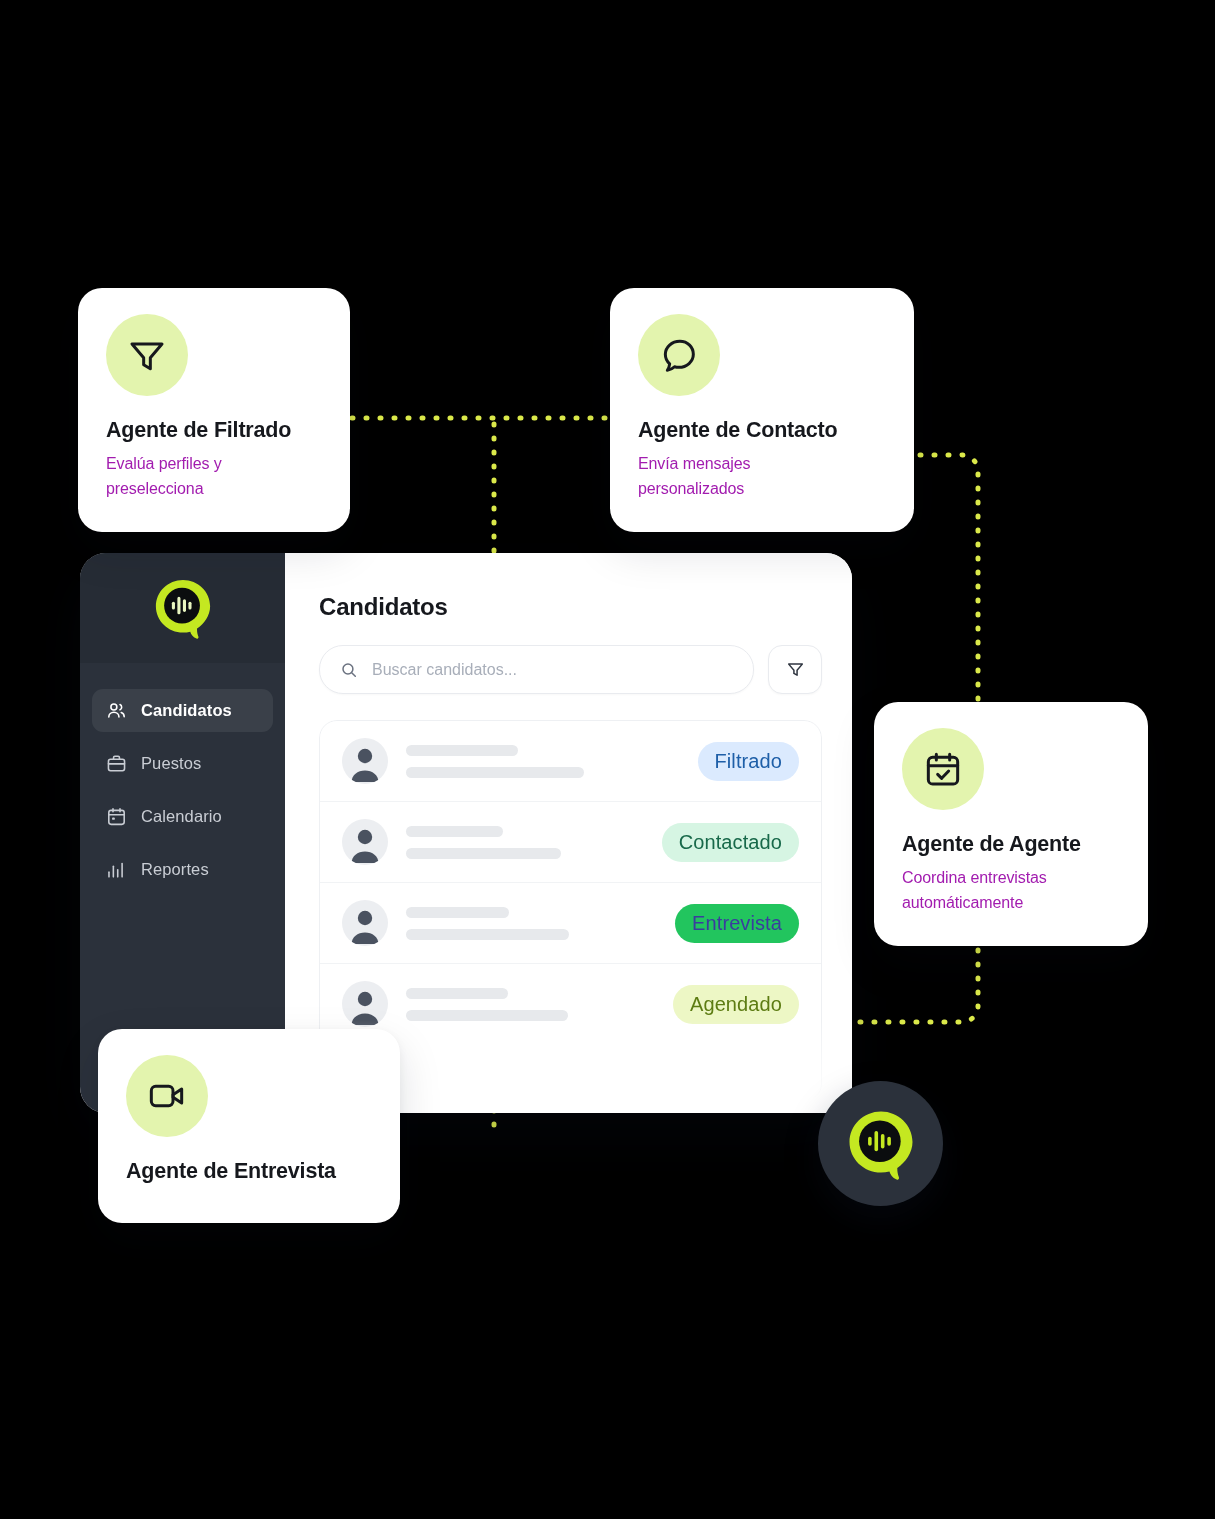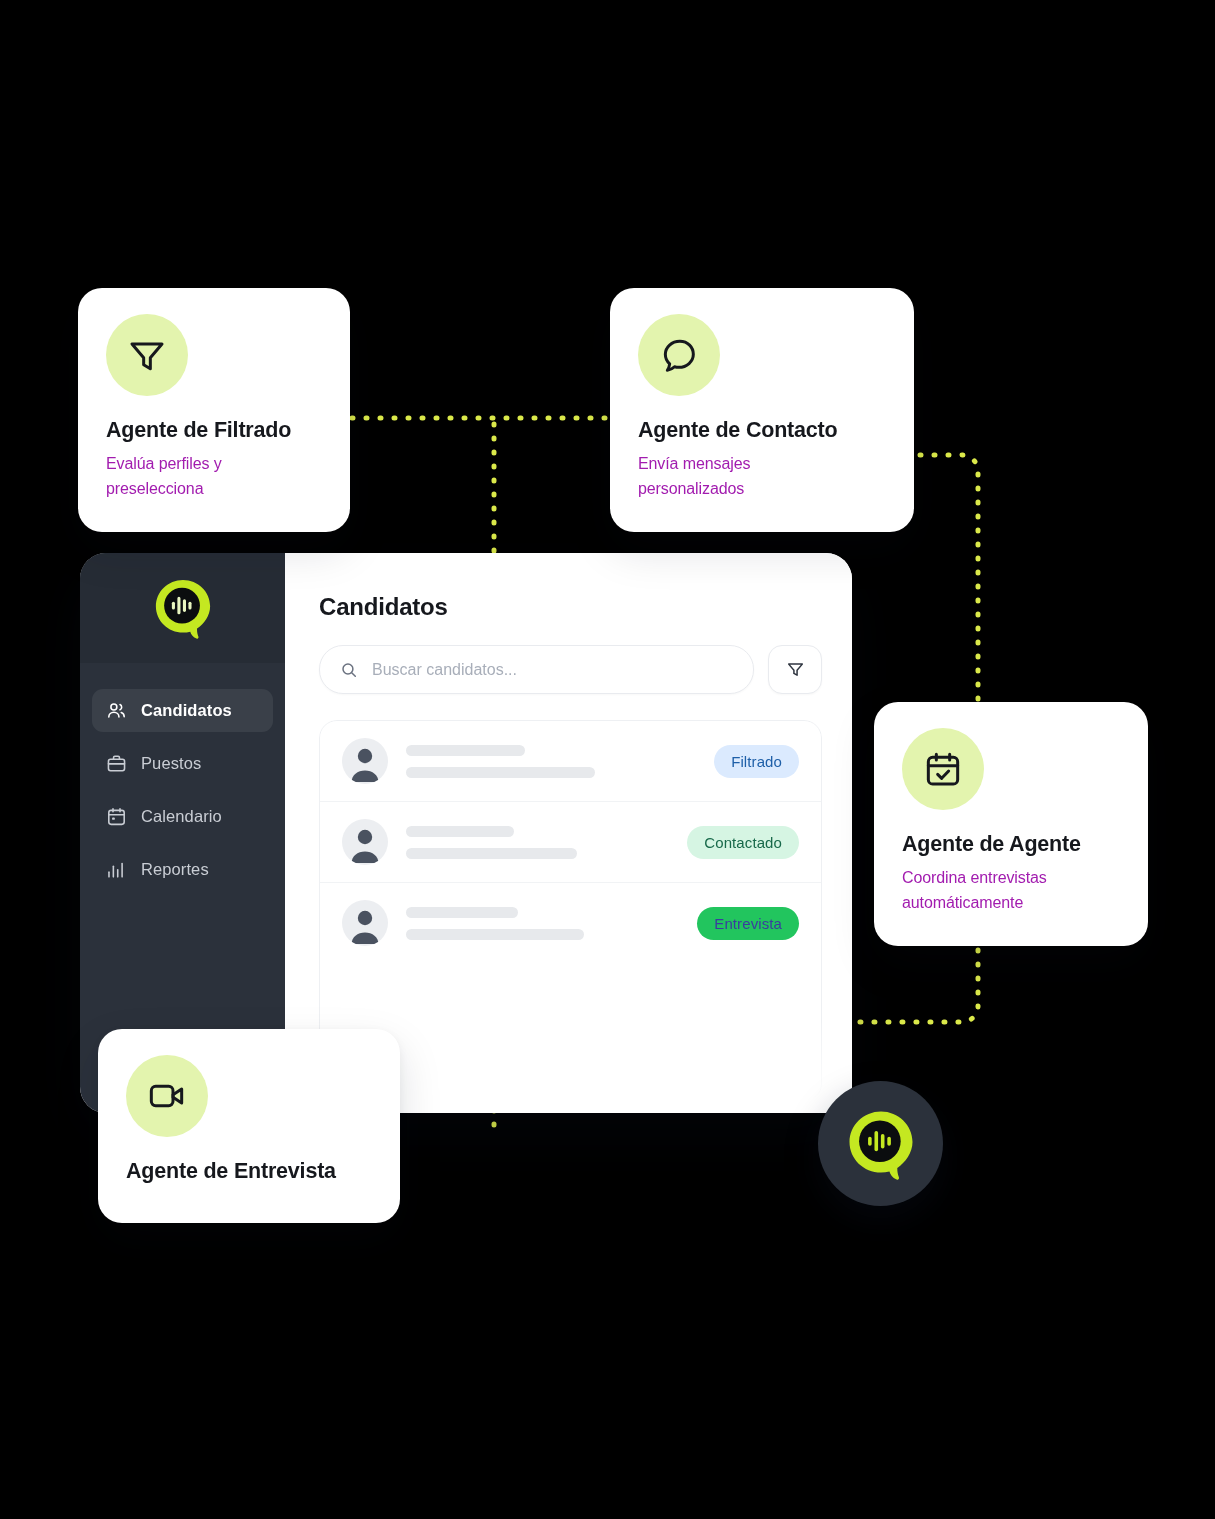--- a/index.html
+++ b/index.html
@@ -176,21 +176,21 @@
     border-radius: 6px;
     background: #e7e9ec;
   }
   .sk.short { width: 41%; }
   .sk.long  { width: 65%; }
 
   .badge {
     flex: 0 0 auto;
     padding: 8px 17px;
     border-radius: 999px;
-    font-size: 15px;
+    font-size: 20px;
     font-weight: 500;
     white-space: nowrap;
     letter-spacing: .1px;
   }
   .badge-filtrado   { background: #dbeafe; color: #1e5fa8; }
   .badge-contactado { background: #d6f5e3; color: #18694a; }
   .badge-entrevista { background: #22c55e; color: #3a3d9e; }
   .badge-agendado   { background: #edf7c5; color: #5d7c13; }
 
   
@@ -381,20 +381,33 @@
               <path d="M9.6 44c0-7.1 6-11.6 13.4-11.6S36.4 36.9 36.4 44z" fill="#4a5260"></path>
             </svg>
           </div>
           <div class="skeletons">
             <div class="sk short"></div>
             <div class="sk long"></div>
           </div>
           <div class="badge badge-entrevista">Entrevista</div>
         </div>
 
+        <div class="cand-row">
+          <div class="avatar">
+            <svg viewBox="0 0 46 46">
+              <circle cx="23" cy="18" r="7.2" fill="#4a5260"></circle>
+              <path d="M9.6 44c0-7.1 6-11.6 13.4-11.6S36.4 36.9 36.4 44z" fill="#4a5260"></path>
+            </svg>
+          </div>
+          <div class="skeletons">
+            <div class="sk short"></div>
+            <div class="sk long"></div>
+          </div>
+          <div class="badge badge-agendado">Agendado</div>
+        </div>
 
       </div>
     </div>
   </div>
 
   <div class="float-logo">
     <svg viewBox="0 0 64 64">
       <path fill="#c4e821" d="M32 3C16.5 3 4 15.2 4 30.2c0 15 12.5 27.2 28 27.2 2.6 0 5.1-.35 7.5-1 .8 2.6 2.6 5.6 6.3 7.2 1.3.55 2.6-.75 2.1-2.05-1.2-3-1.5-6-1.4-8.3C53.6 48.3 60 39.9 60 30.2 60 15.2 47.5 3 32 3z"></path>
       <circle cx="31" cy="29.5" r="18.5" fill="#0b0d0f"></circle>
       <g fill="#c4e821">

